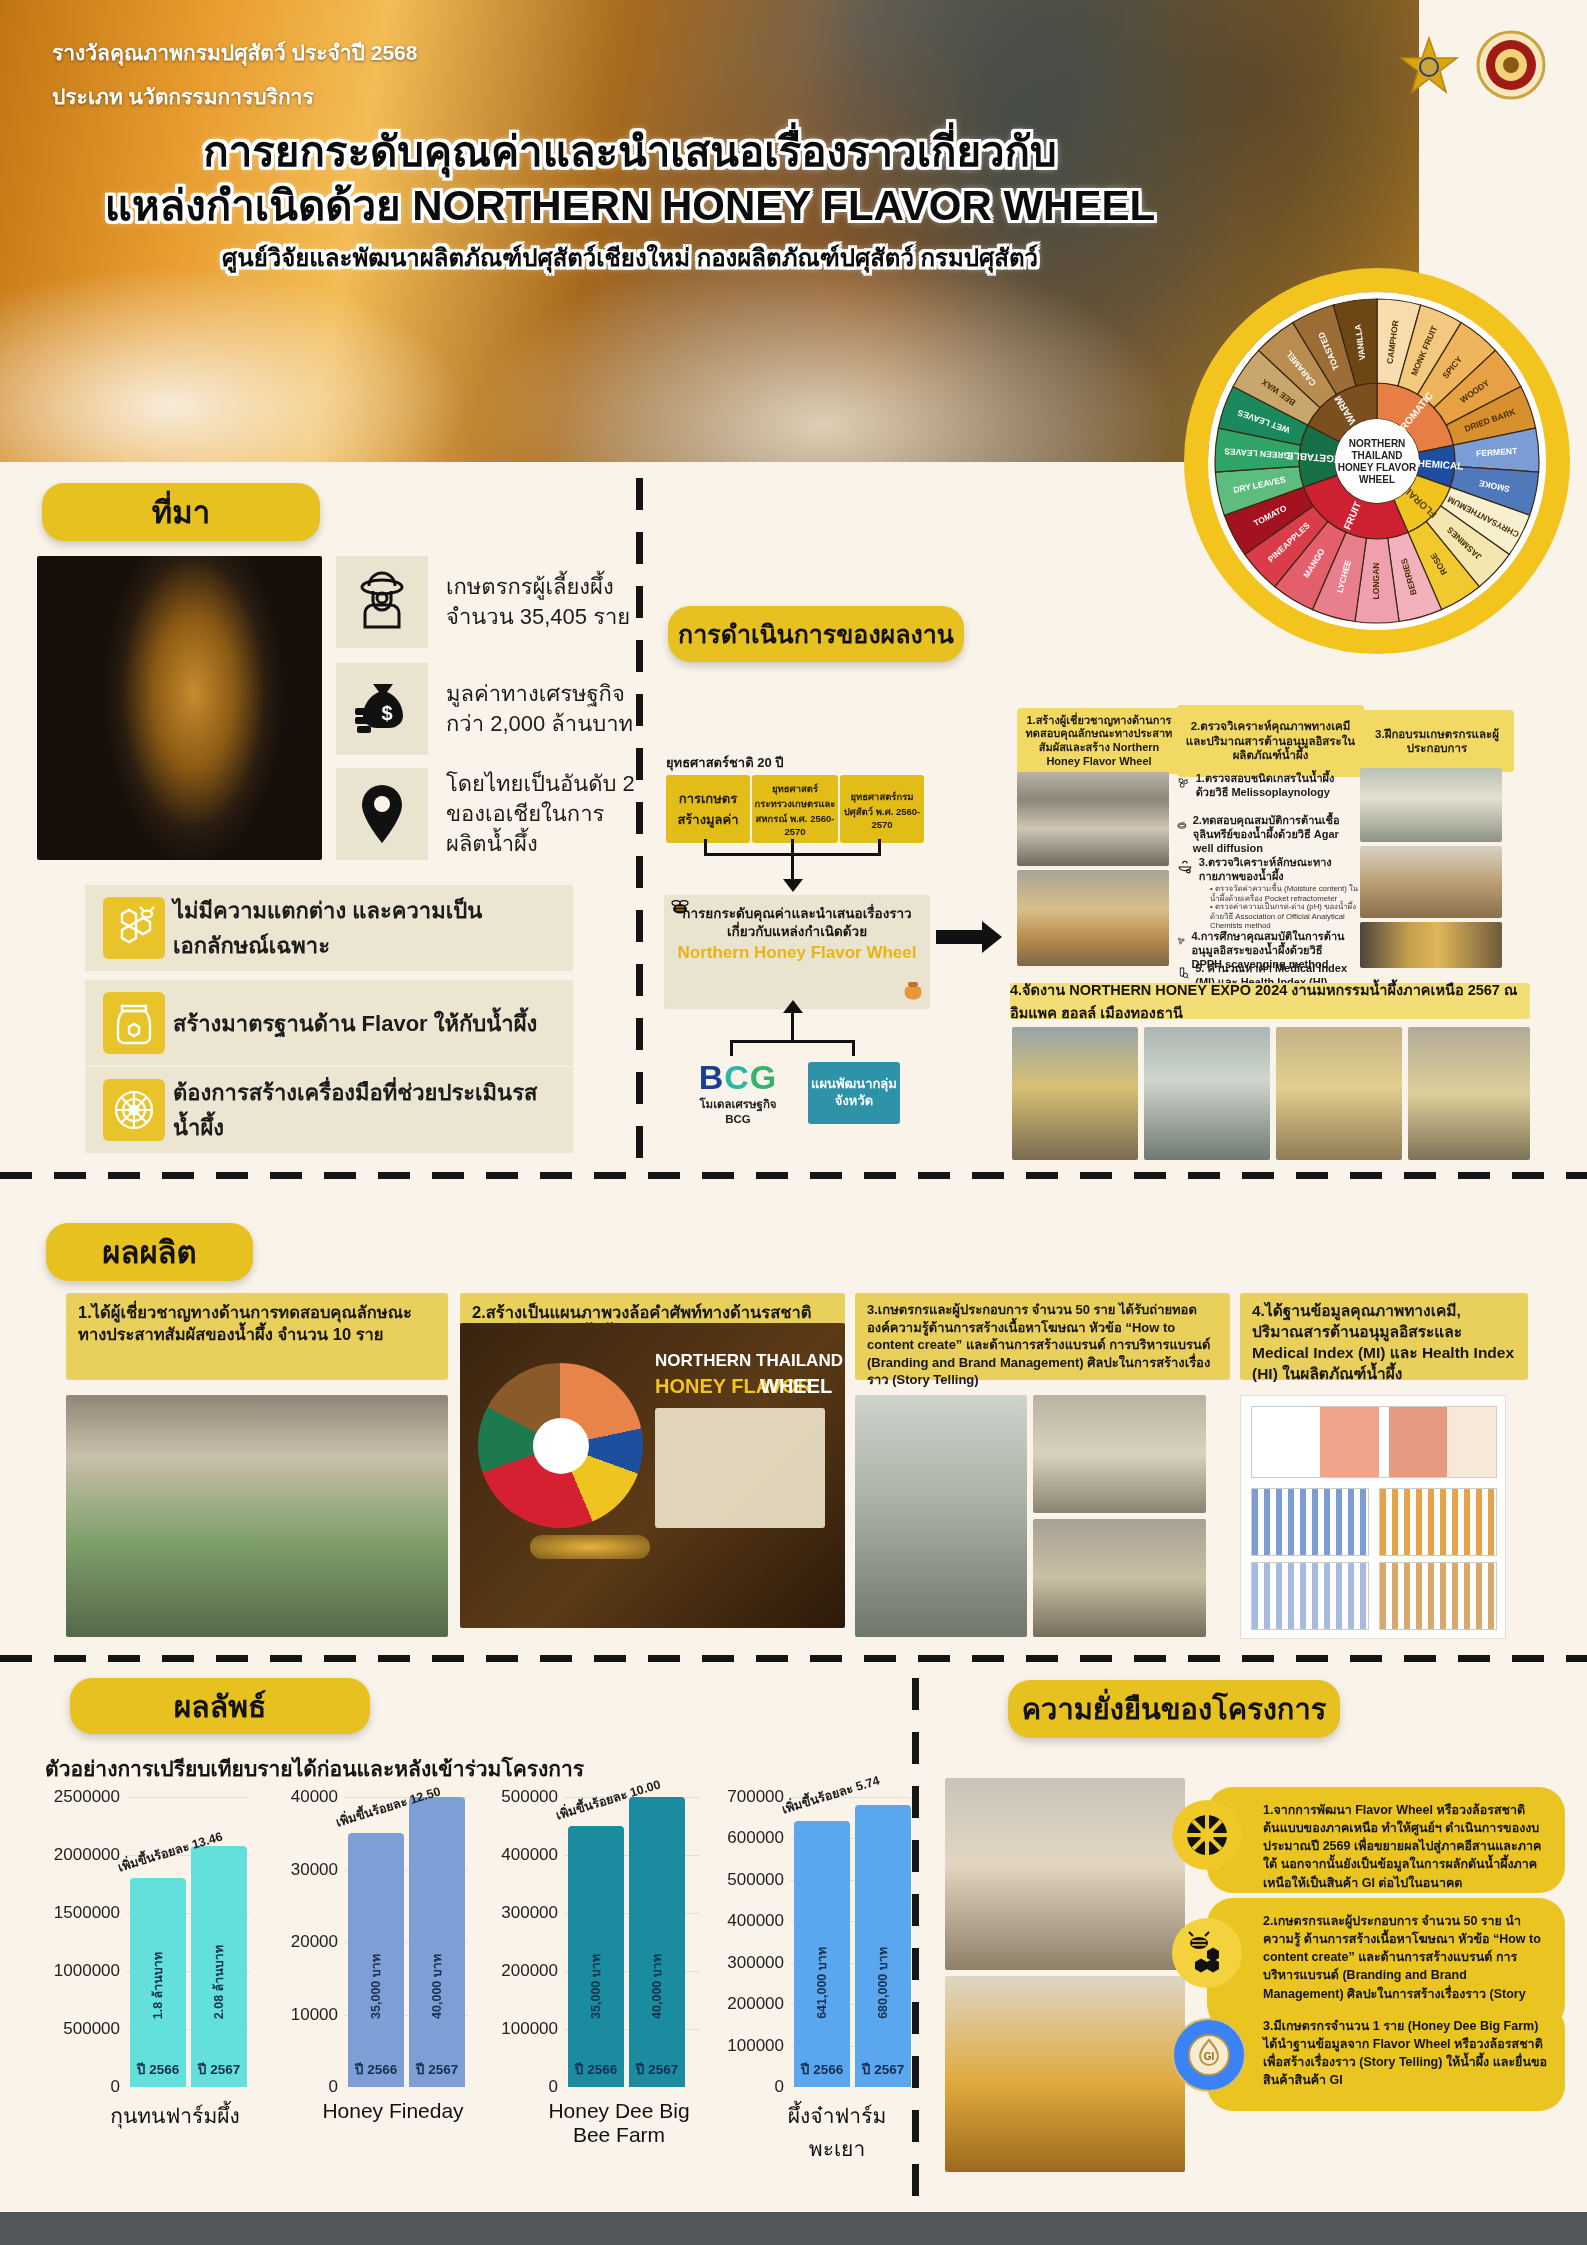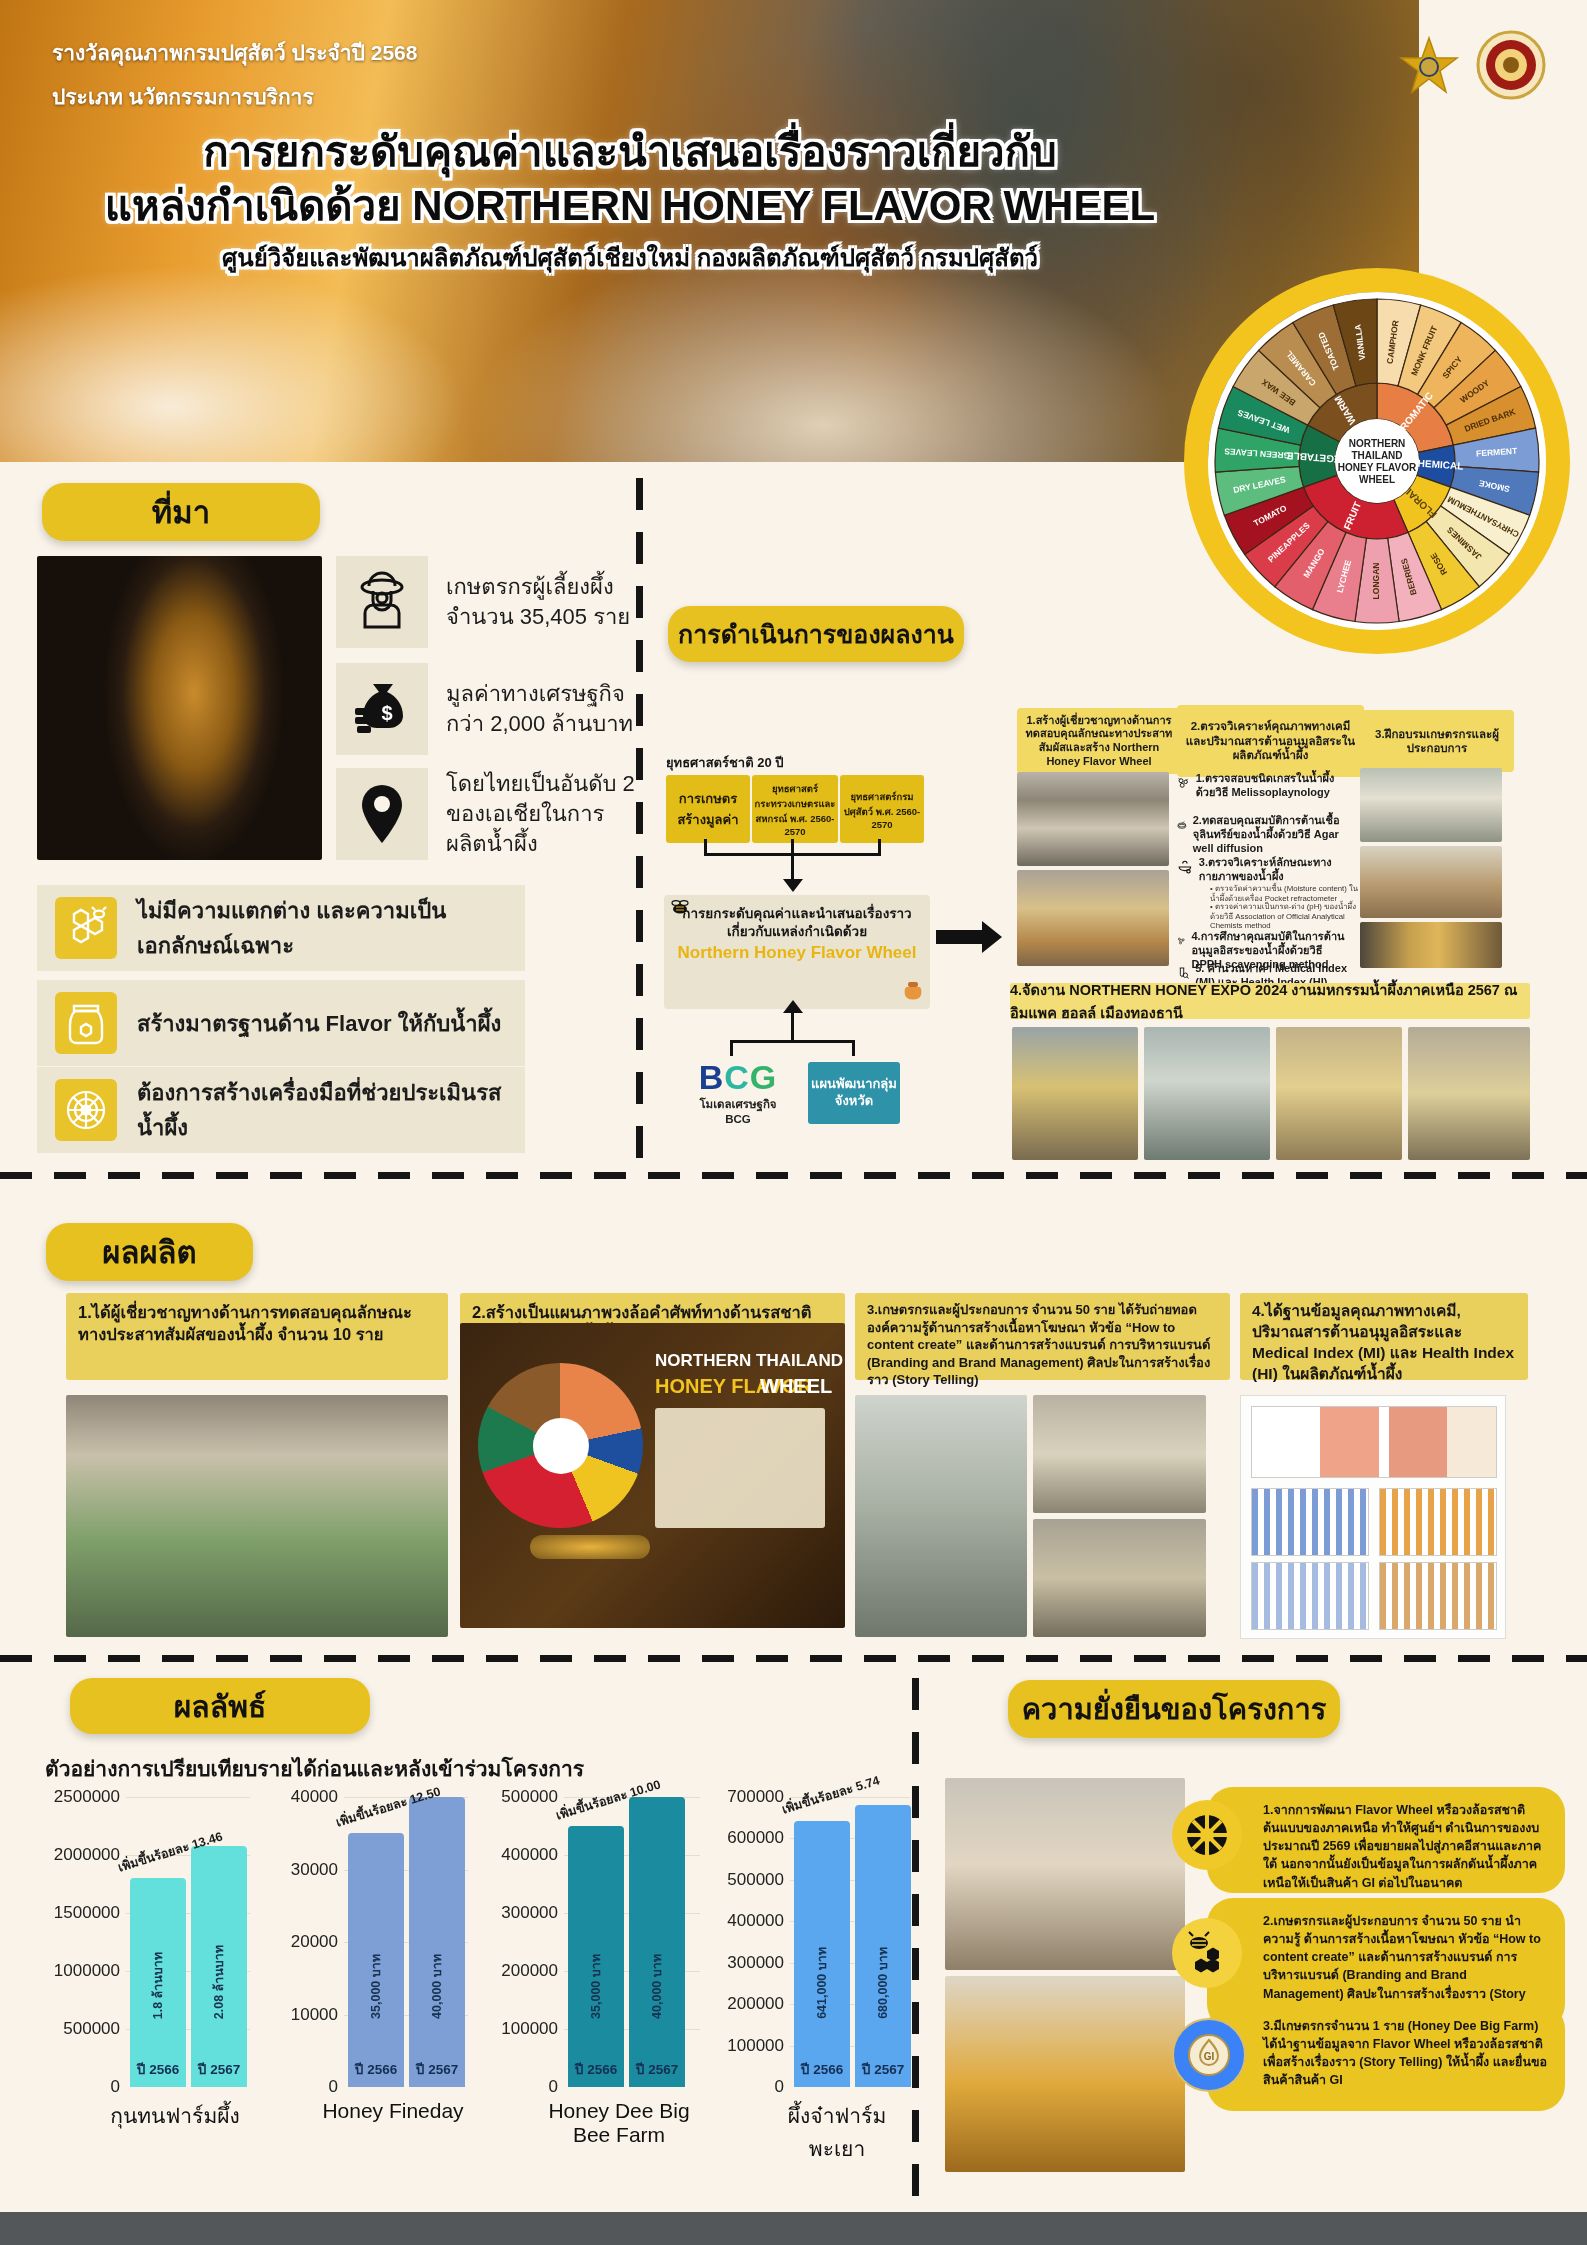--- a/index.html
+++ b/index.html
@@ -21,21 +21,21 @@
   
   .pill{background:#e7c11f;border-radius:22px;display:flex;align-items:center;justify-content:center;
     color:#121212;font-weight:bold;box-shadow:0 4px 8px rgba(0,0,0,.18);}
   
   .dash-h{height:7px;background:repeating-linear-gradient(90deg,#151515 0 32px,transparent 32px 54px);}
   .dash-v{width:7px;background:repeating-linear-gradient(180deg,#151515 0 32px,transparent 32px 54px);}
   
   .stat-row{display:flex;align-items:center;gap:18px;}
   .stat-icon{width:92px;height:92px;background:#eae3cf;display:flex;align-items:center;justify-content:center;flex:none;}
   .stat-text{font-size:22px;color:#1c1c1c;line-height:1.35;}
-  .problem-box{background:#ebe5d2;display:flex;align-items:center;gap:20px;padding:0 18px;}
+  .problem-box{background:#ebe5d2;display:flex;align-items:center;gap:8px;padding:0 18px;margin-left:48px;}
   .problem-icon{width:62px;height:62px;background:#e9c32a;border-radius:6px;display:flex;align-items:center;justify-content:center;flex:none;}
   .problem-text{font-size:22px;font-weight:bold;color:#1c1c1c;}
   .photo{border-radius:2px;}
   
   .strat-box{background:#e3bd17;color:#201a04;font-weight:bold;text-align:center;
     display:flex;align-items:center;justify-content:center;border-radius:3px;padding:2px;}
   .central-box{background:#e9e3cf;border-radius:4px;text-align:center;padding:10px 8px 4px 8px;}
   .central-box .cb-text{font-size:13.5px;font-weight:bold;color:#161616;line-height:1.3;}
   .central-box .cb-high{font-size:17px;font-weight:bold;color:#e9b512;line-height:1.2;margin-top:3px;}
   .conn{background:#111;}

